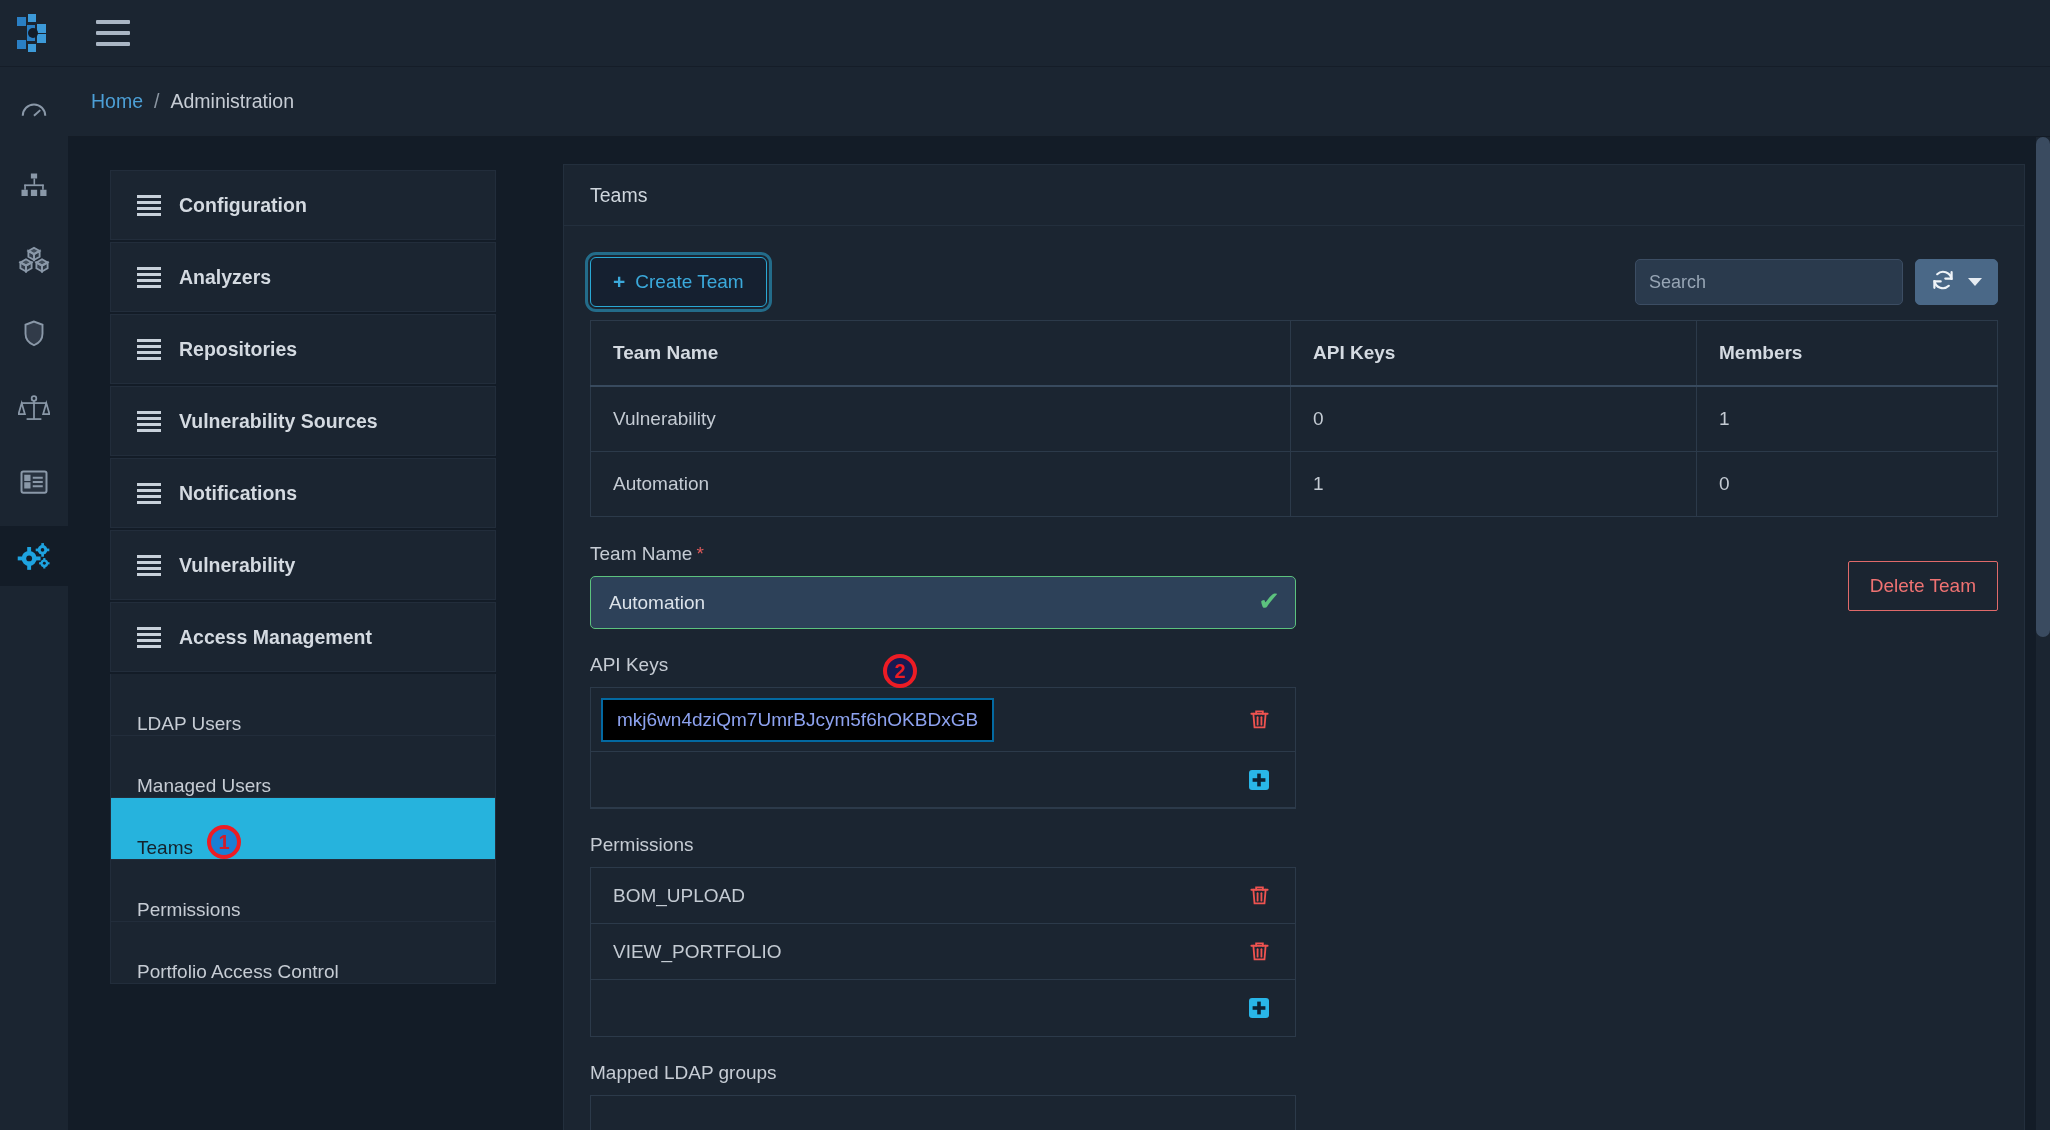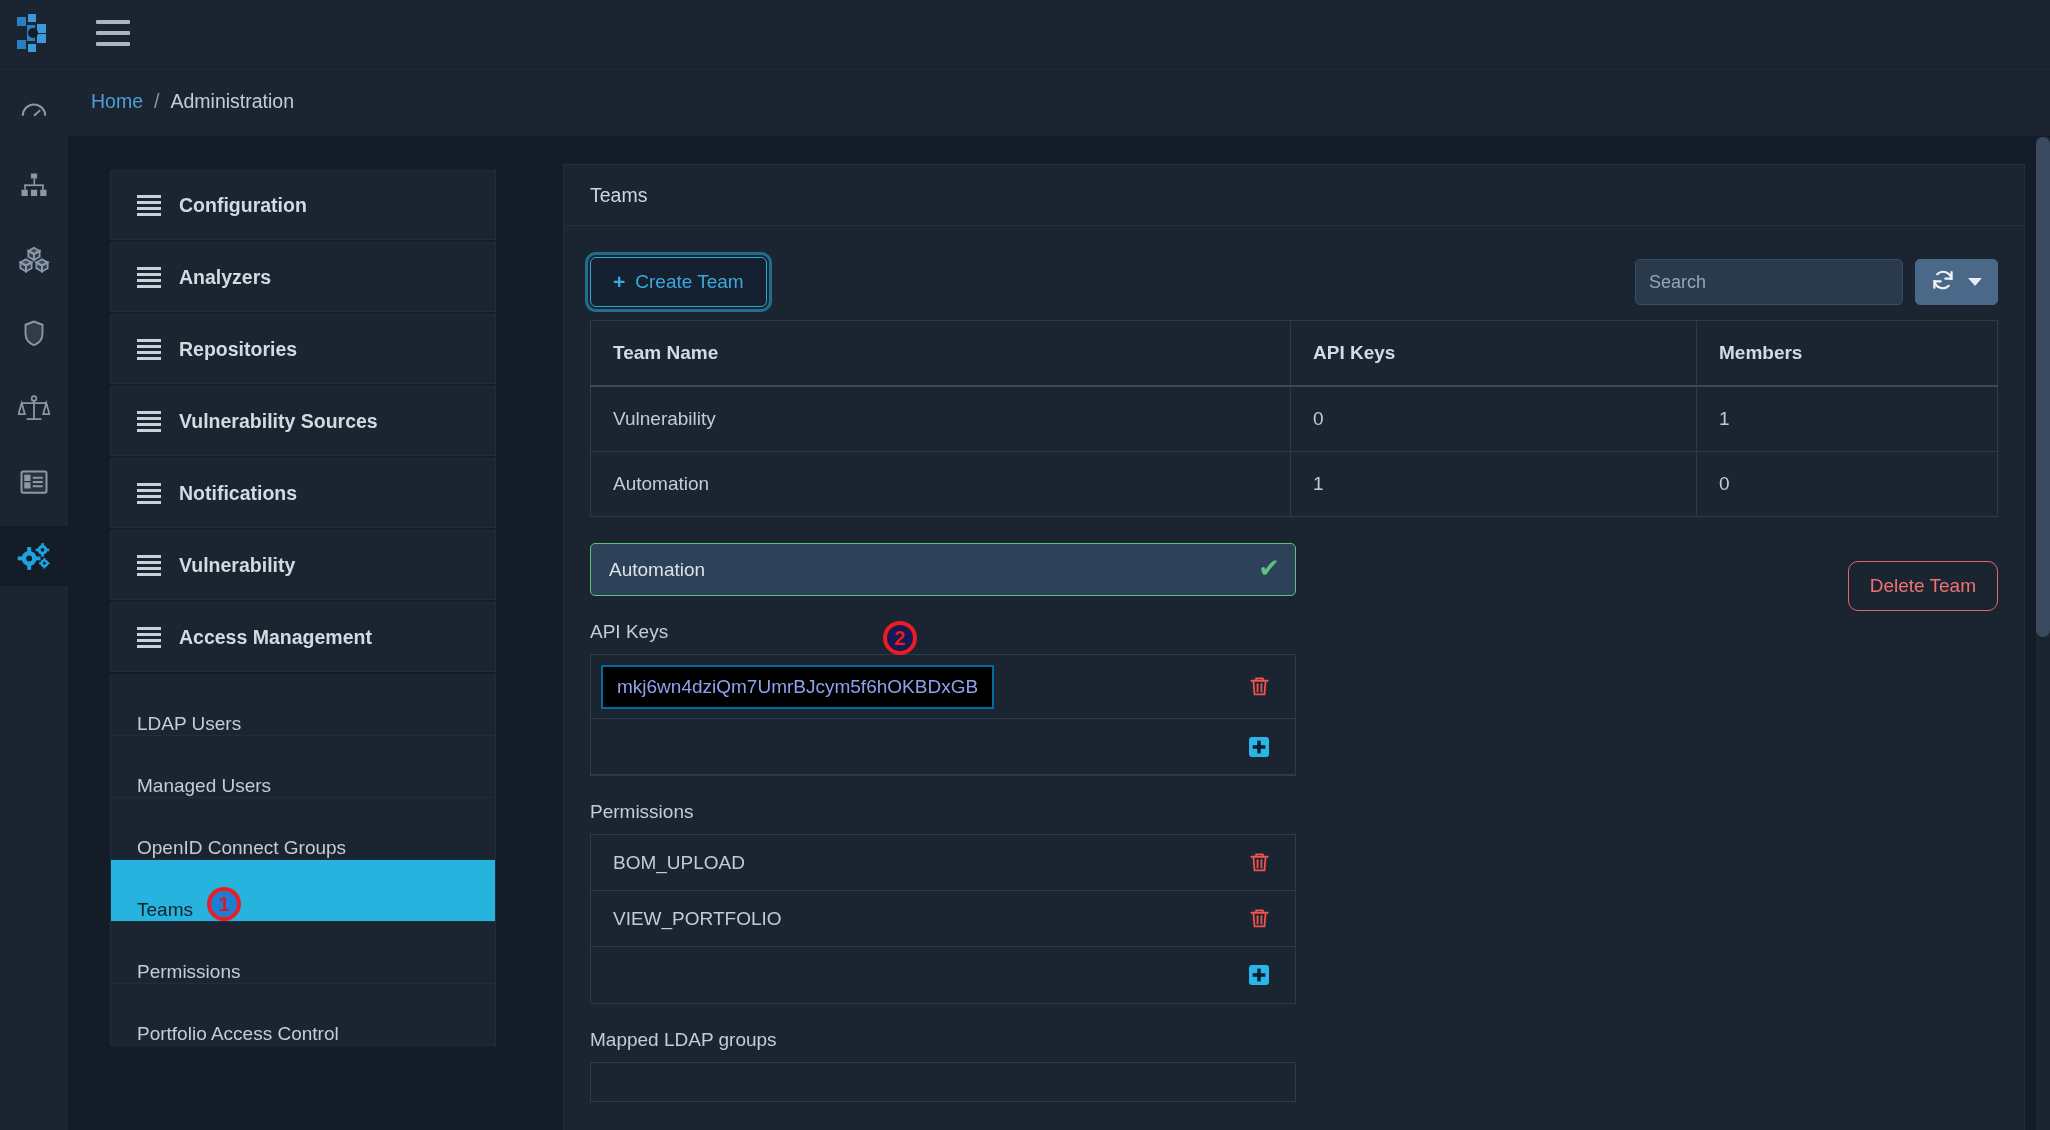--- a/index.html
+++ b/index.html
@@ -147,21 +147,21 @@
     width: 706px; height: 53px; background: #2d4159; border: 1px solid #5cc27e;
     border-radius: 5px; color: #dbe2e9; font-size: 19px; padding: 0 44px 0 18px;
     font-family: "Liberation Sans", sans-serif;
   }
   #valid-check {
     position: absolute; right: 16px; top: 12px; color: #5cc27e; font-size: 26px; line-height: 1;
   }
 
   #delete-team-btn {
     position: absolute; right: 0; top: 18px;
-    background: transparent; border: 1px solid #e06a6a; border-radius: 10px;
+    background: transparent; border: 1px solid #e06a6a; border-radius: 2px;
     color: #ef7272; font-size: 19px; padding: 13px 21px; cursor: pointer;
     font-family: "Liberation Sans", sans-serif;
   }
 
   .list-box { width: 706px; border: 1px solid #2c3a4a; }
   .list-row {
     height: 56px; display: flex; align-items: center; justify-content: space-between;
     padding: 0 24px 0 22px; border-bottom: 1px solid #2c3a4a; background: #1b2531;
   }
   .list-row:last-child { border-bottom: none; }
@@ -367,23 +367,20 @@
           <i></i>
         </span>
       <span class="label">Access Management</span>
     </div>
 
     <div class="menu-sub">
       <span class="label">LDAP Users</span>
     </div>
     <div class="menu-sub">
       <span class="label">Managed Users</span>
-    </div>
-    <div class="menu-sub">
-      <span class="label">OpenID Connect Groups</span>
     </div>
     <div class="menu-sub active">
       <span class="label">Teams</span>
       <span class="badge-num on-blue">1</span>
     </div>
     <div class="menu-sub">
       <span class="label">Permissions</span>
     </div>
     <div class="menu-sub">
       <span class="label">Portfolio Access Control</span>
@@ -436,20 +433,23 @@
           <tr>
             <td>Automation</td>
             <td>1</td>
             <td>0</td>
           </tr>
         </tbody>
       </table>
 
       <div id="detail">
 
+        <label class="field-label">
+          <span>Team Name</span><span class="req-star">*</span>
+        </label>
 
         <button id="delete-team-btn">Delete Team</button>
 
         <div id="team-name-wrap">
           <input id="team-name-input" type="text" value="Automation" style="">
           <span id="valid-check">✔</span>
         </div>
 
         <label class="field-label" style="margin-top:25px;">API Keys</label>
 

